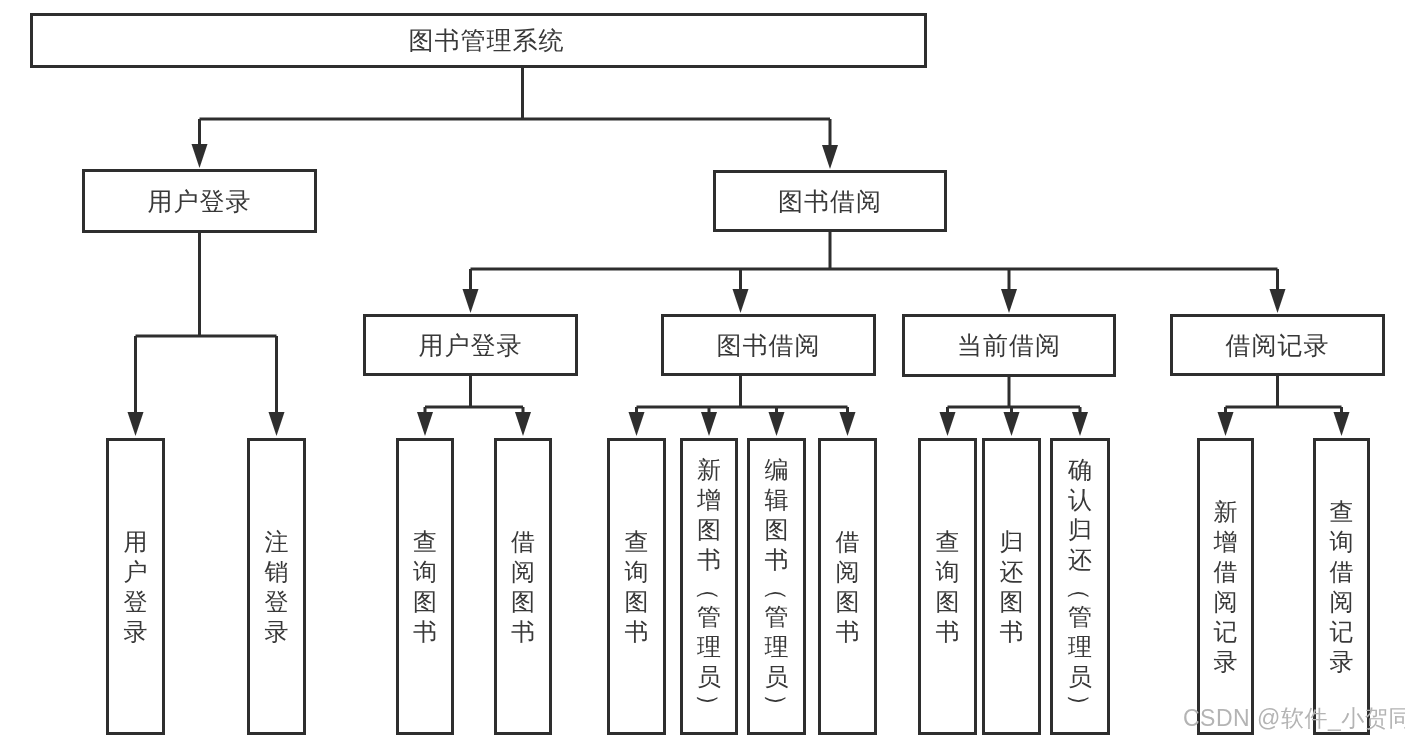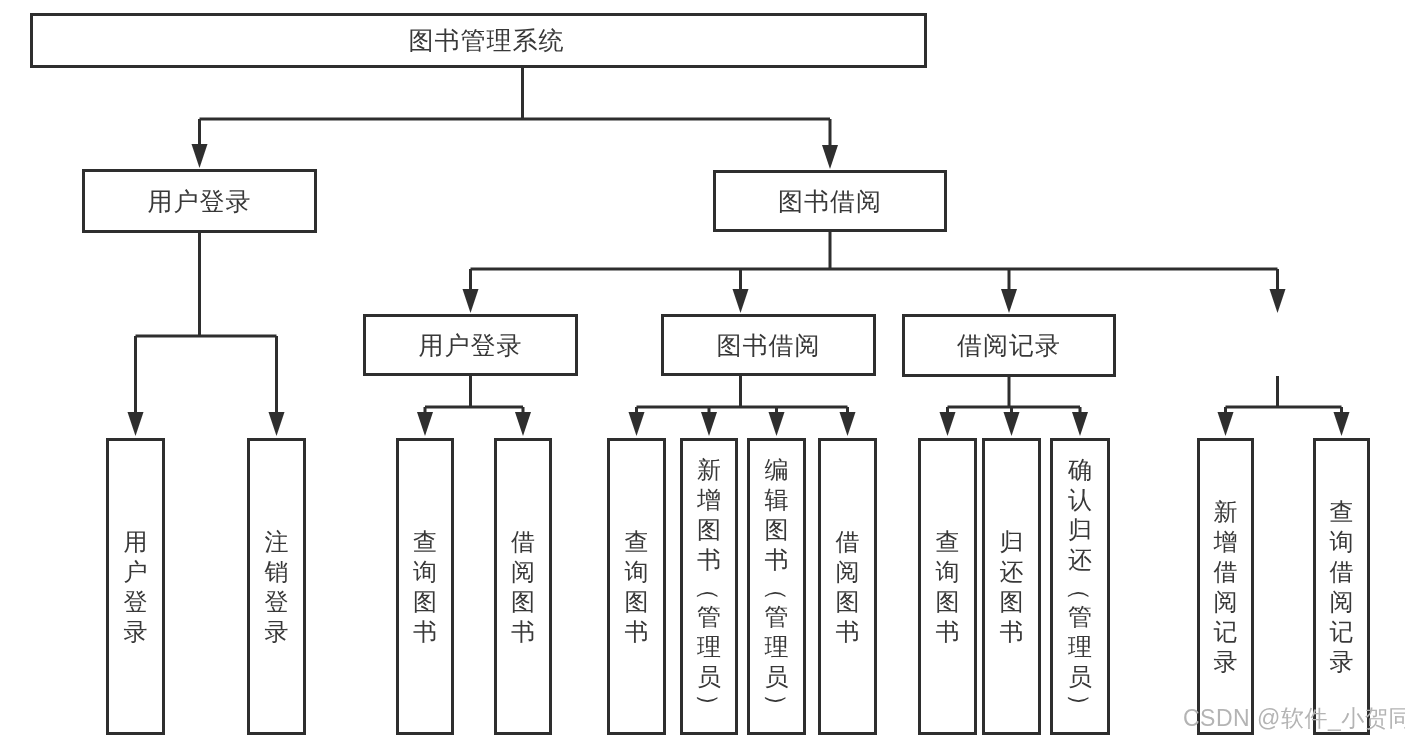--- a/index.html
+++ b/index.html
@@ -78,20 +78,23 @@
     <span class="hlabel">图书借阅</span>
   </div>
 
   <div class="node" style="left:363px;top:314px;width:215px;height:62px;">
     <span class="hlabel">用户登录</span>
   </div>
   <div class="node" style="left:633px;top:314px;width:215px;height:62px;margin-left:28px;">
     <span class="hlabel">图书借阅</span>
   </div>
   <div class="node" style="left:902px;top:314px;width:214px;height:63px;">
+    <span class="hlabel">当前借阅</span>
+  </div>
+  <div class="node" style="left:1170px;top:314px;width:215px;height:62px;">
     <span class="hlabel">借阅记录</span>
   </div>
 
   <div class="node vbox" style="left:106px;top:438px;width:59px;height:297px;">
     <span class="vlabel">
         <span class="vchar">用</span>
         <span class="vchar">户</span>
         <span class="vchar">登</span>
         <span class="vchar">录</span>
       </span>

